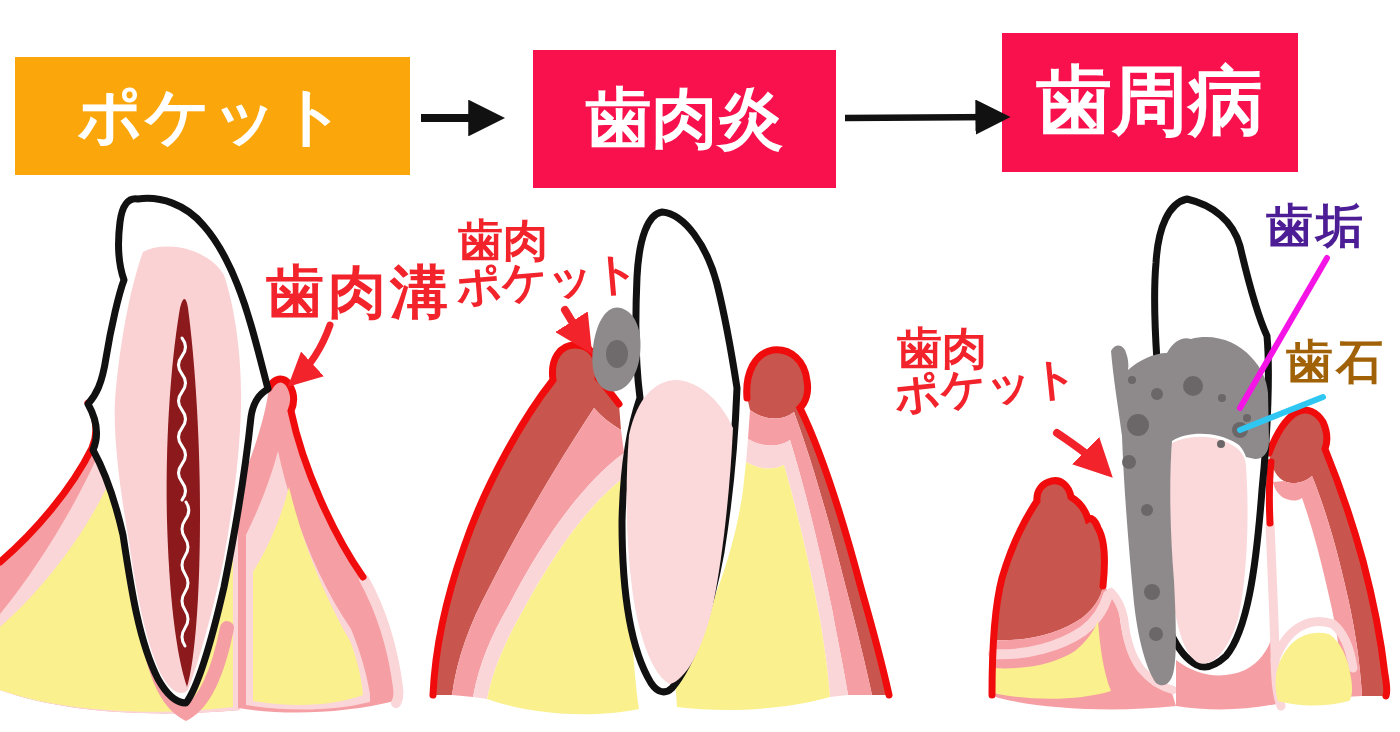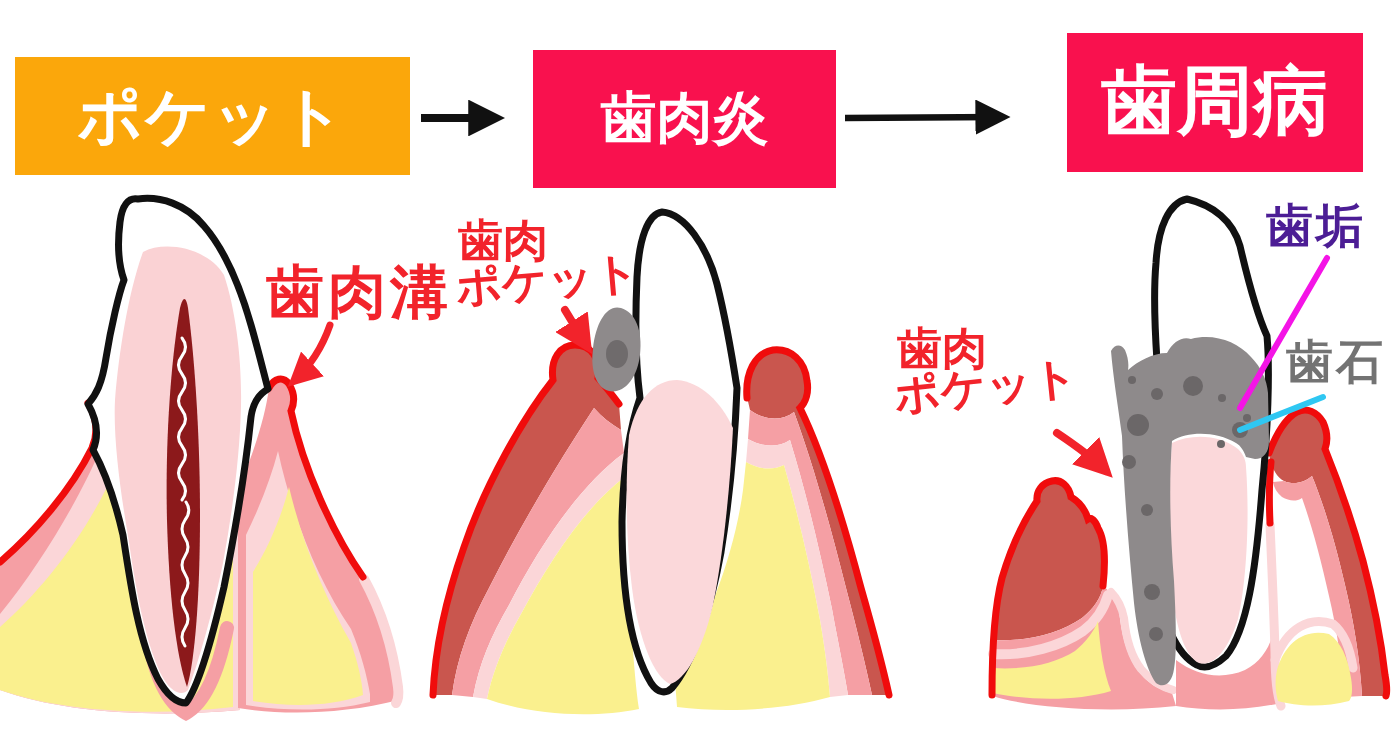--- a/index.html
+++ b/index.html
@@ -1,28 +1,28 @@
 <!DOCTYPE html>
 <html><head>
 <meta charset="utf-8">
 <style>
   html,body{margin:0;padding:0;background:#fff;}
   #stage{position:relative;width:1400px;height:732px;background:#fff;overflow:hidden;
          font-family:"DejaVu Sans","Liberation Sans",sans-serif;}
   .hbox{position:absolute;display:flex;align-items:center;justify-content:center;
         color:#fff;font-weight:bold;white-space:nowrap;}
   .hbox-healthy{left:15px;top:57px;width:395px;height:118px;background:#FBA70B;font-size:64px;letter-spacing:2px;}
-  .hbox-gingivitis{left:533px;top:50px;width:303px;height:138px;background:#F9114E;font-size:56px;}
-  .hbox-perio{left:1067px;top:33px;width:296px;height:139px;background:#F9114E;font-size:76px;}
+  .hbox-gingivitis{left:533px;top:50px;width:303px;height:138px;background:#F9114E;font-size:66px;}
+  .hbox-perio{left:1002px;top:33px;width:296px;height:139px;background:#F9114E;font-size:76px;}
   .arrow-svg{position:absolute;}
   .diagram-svg{position:absolute;top:190px;height:542px;}
   .anno{position:absolute;font-weight:bold;white-space:nowrap;line-height:1.04;}
   .anno-red{color:#F2232B;}
   .anno-magenta{color:#4c1d95;}
-  .anno-cyan{color:#737373;}
+  .anno-cyan{color:#a16207;}
   .anno-sulcus{left:266px;top:262px;font-size:58px;letter-spacing:4px;}
   .anno-pocket2{left:458px;top:218px;font-size:45px;}
   .anno-pocket2 .l2{display:inline-block;transform:rotate(-5deg);transform-origin:left bottom;}
   .anno-pocket3{left:897px;top:326px;font-size:45px;}
   .anno-pocket3 .l2{display:inline-block;transform:rotate(-6deg);transform-origin:left bottom;}
   .anno-plaque{left:1266px;top:202px;font-size:47px;letter-spacing:3px;}
   .anno-tartar{left:1286px;top:338px;font-size:47px;letter-spacing:3px;}
 </style>
 </head>
 <body>

